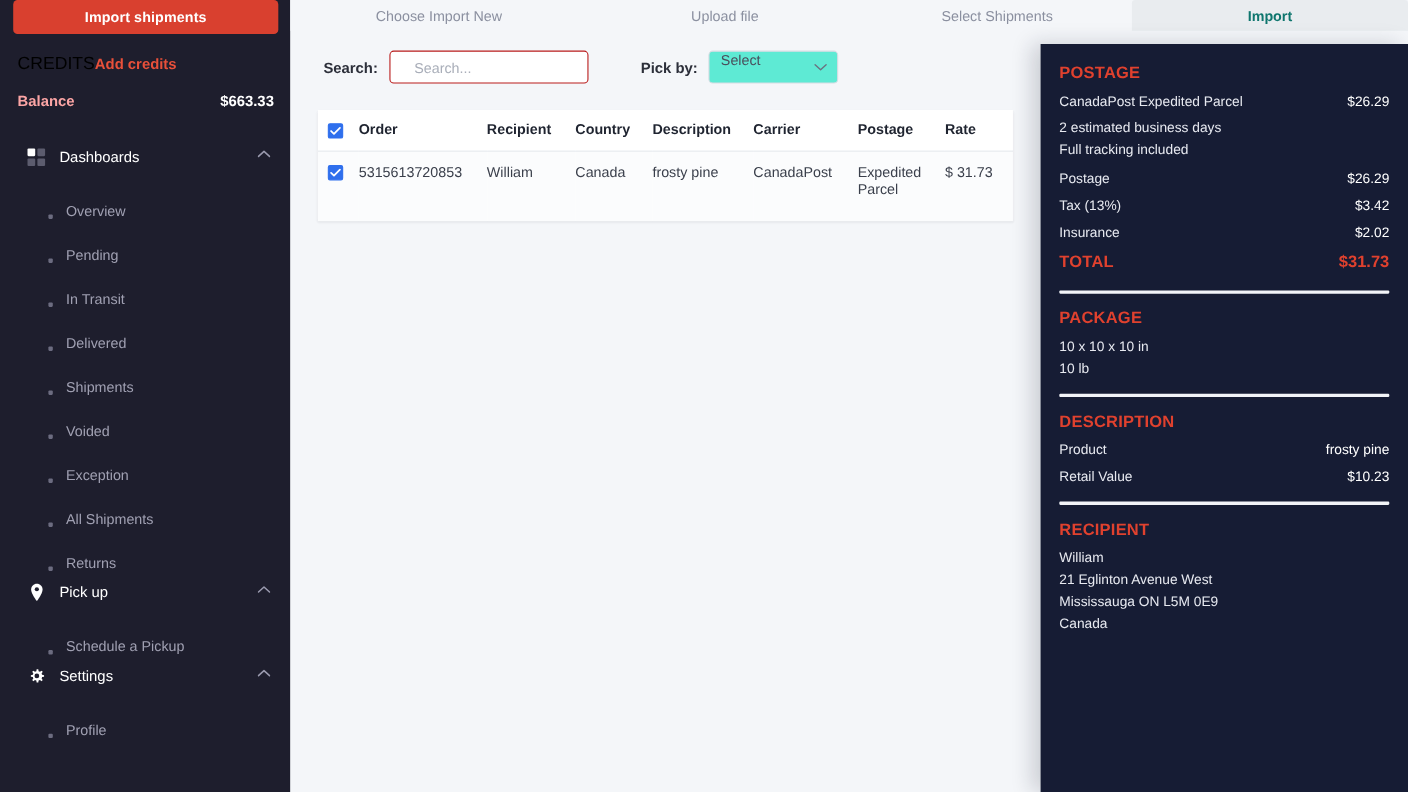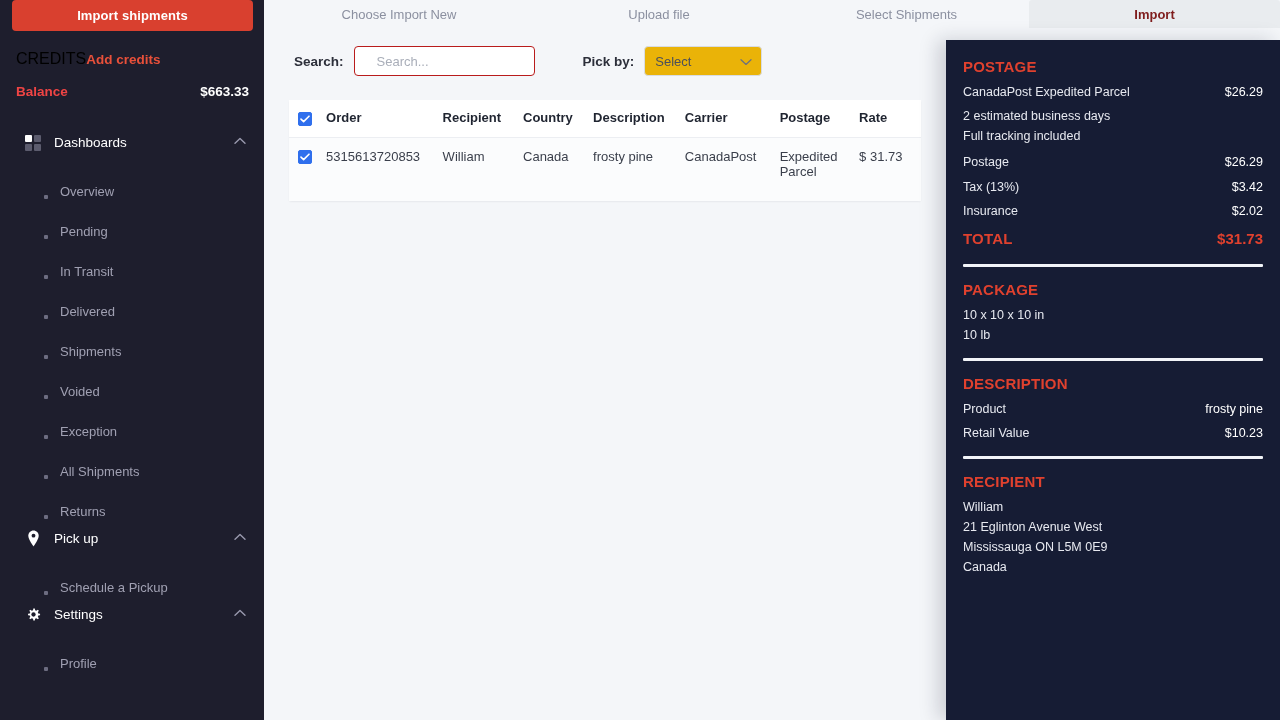--- a/index.html
+++ b/index.html
@@ -33,21 +33,21 @@
     position: absolute; left: 16px; top: 50px;
     width: 233px;
     display: flex; justify-content: flex-start; align-items: baseline;
   }
   .add-credits { color: #e8503a; font-size: 13.5px; font-weight: bold; cursor: pointer; }
   .balance-row {
     position: absolute; left: 16px; top: 84px;
     width: 233px;
     display: flex; justify-content: space-between; align-items: baseline;
   }
-  .balance-label { color: #ef4444; font-size: 13.5px; font-weight: bold; }
+  .balance-label { color: #fca5a5; font-size: 13.5px; font-weight: bold; }
   .balance-value { color: #ffffff; font-size: 13.5px; font-weight: bold; }
 
   .nav { position: absolute; left: 0; top: 126px; width: 264px; }
   .nav-group-head {
     display: flex; align-items: center;
     height: 33px; padding-left: 24px; padding-right: 18px;
     cursor: pointer;
   }
   .nav-group-head .gicon {
     width: 18px; height: 18px; margin-right: 12px;
@@ -87,21 +87,21 @@
     position: relative; height: 28px; width: 1016px;
     background: #f4f6f9;
   }
   .tab {
     position: absolute; top: 0; height: 28px;
     display: flex; align-items: center; justify-content: center;
     font-size: 13px; color: #8b90a0; cursor: pointer;
     font-family: "Liberation Sans", sans-serif;
   }
   .tab.active {
-    background: #e9ecef; color: #7f1d1d; font-weight: bold;
+    background: #e9ecef; color: #0f766e; font-weight: bold;
     border-radius: 3px 3px 0 0;
   }
   .tab-1 { left: 0px;   width: 270px; }
   .tab-2 { left: 270px; width: 250px; }
   .tab-3 { left: 520px; width: 245px; }
   .tab-4 { left: 765px; width: 251px; }
 
   .toolbar {
     position: absolute; left: 30px; top: 46px;
     display: flex; align-items: center; gap: 0;
@@ -118,22 +118,22 @@
   }
   .search-input::placeholder { color: #a9aeb9; }
   .sortby-label { margin-left: 48px; font-size: 13.5px; font-weight: bold; color: #2c2f3a; }
   .select-wrap {
     position: relative; margin-left: 10px;
     width: 118px; height: 30px;
   }
   .select-box {
     width: 118px; height: 30px;
     border: 1px solid #d8dce3; border-radius: 4px;
-    background: #eab308;
-    display: flex; align-items: center;
+    background: #5eead4;
+    display: flex; 
     padding: 0 10px; font-size: 13px; color: #4a4f5c;
     cursor: pointer;
   }
   .select-caret {
     position: absolute; right: 10px; top: 50%; transform: translateY(-50%);
     pointer-events: none; color: #6b7280;
   }
 
   
   .table-card {

